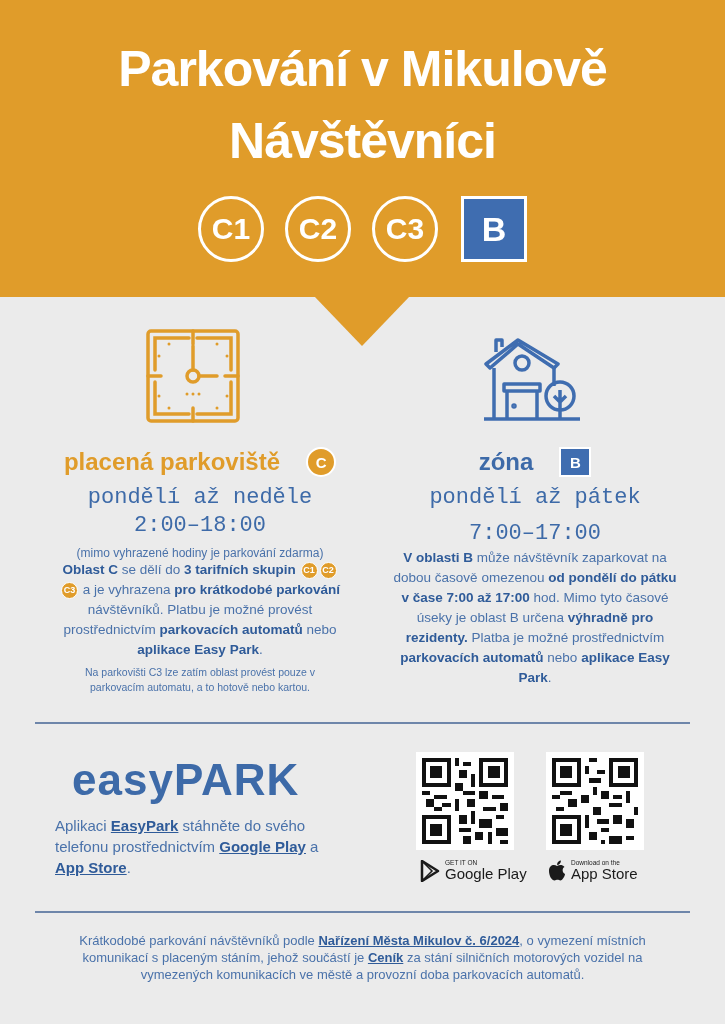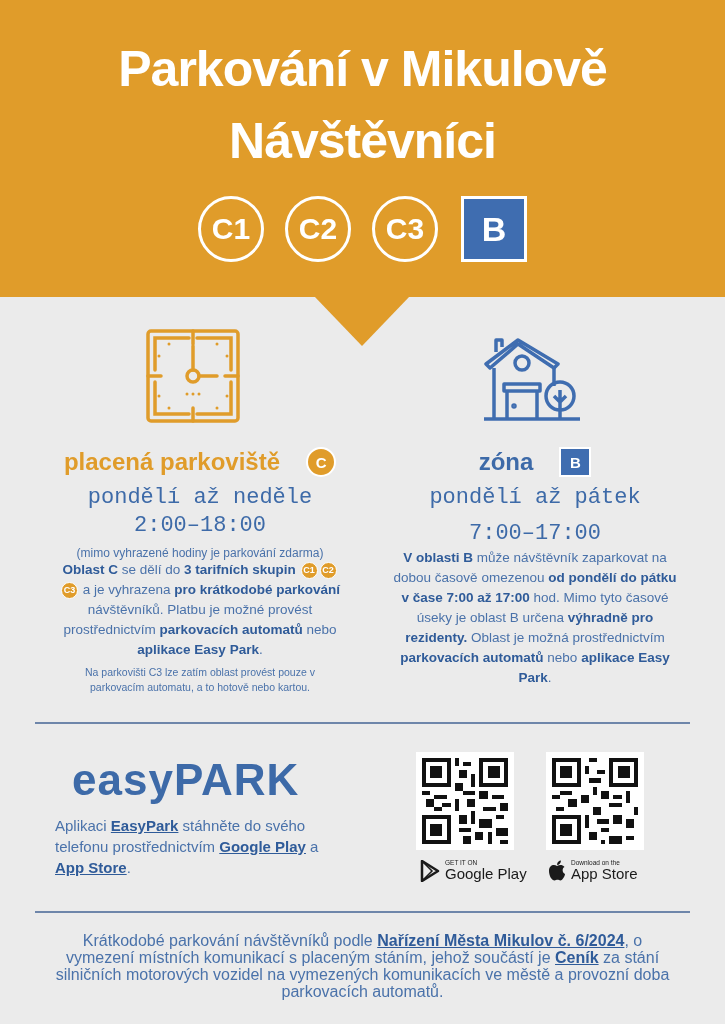--- a/index.html
+++ b/index.html
@@ -32,21 +32,21 @@
   .small { font-family:"Liberation Sans", sans-serif; font-size:10.5px; line-height:15px; margin-top:5px; color:#4a72aa; }
   .mini { display:inline-flex; width:17px; height:17px; border-radius:50%; background:#e09c2a; color:#fff; font-size:9px; font-weight:bold; align-items:center; justify-content:center; border:1px solid #fff; vertical-align:middle; margin:0 1px; }
   .sep { position:absolute; left:35px; width:655px; height:2px; background:#6e86aa; }
   .easylogo { position:absolute; left:72px; top:755px; font-family:"Liberation Sans", sans-serif; font-size:44px; font-weight:bold; color:#3d6aa8; letter-spacing:1px; }
   .apptext { position:absolute; left:55px; top:815px; width:290px; text-align:left; font-family:"Liberation Sans", sans-serif; font-size:15px; line-height:21px; color:#4a72aa; }
   .apptext a { color:#2f5b99; font-weight:bold; text-decoration:underline; }
   .qr { position:absolute; width:98px; height:98px; background:#fff; padding:6px; }
   .store { position:absolute; display:flex; align-items:center; gap:5px; color:#1a1a1a; font-family:"Liberation Sans", sans-serif; }
   .store .s1 { font-size:6.5px; line-height:7px; }
   .store .s2 { font-size:15px; line-height:16px; }
-  .footer { position:absolute; left:55px; top:932px; width:615px; text-align:center; font-family:"Liberation Sans", sans-serif; font-size:16px; line-height:17px; color:#4a72aa; }
+  .footer { position:absolute; left:55px; top:932px; width:615px; text-align:center; font-family:"Liberation Sans", sans-serif; font-size:13px; line-height:17px; color:#4a72aa; }
   .footer a { color:#2f5b99; font-weight:bold; text-decoration:underline; }
 </style>
 </head>
 <body>
 
 <div class="header">
   <div class="title t2">Návštěvníci</div>
   <div class="title t1">Parkování v Mikulově</div>
   <div class="zones">
     <div class="zc">C1</div>
@@ -112,21 +112,21 @@
 </div>
 
 <div class="col" style="left:375px;top:446px;width:320px;text-align:center;">
   <div class="coltitle">
     <span class="blue">zóna</span>
     <span class="bbadge">B</span>
   </div>
   <div class="days">pondělí až pátek</div>
   <div class="days" style="margin-top:8px">7:00–17:00</div>
   <div class="body" style="padding:0 16px;">
-    <b>V oblasti B</b><span> může návštěvník zaparkovat na dobou časově omezenou </span><b>od pondělí do pátku v čase 7:00 až 17:00</b><span> hod. Mimo tyto časové úseky je oblast B určena </span><b>výhradně pro rezidenty.</b><span> Oblast je možná prostřednictvím </span><b>parkovacích automatů</b><span> nebo </span><b>aplikace Easy Park</b><span>.</span>
+    <b>V oblasti B</b><span> může návštěvník zaparkovat na dobou časově omezenou </span><b>od pondělí do pátku v čase 7:00 až 17:00</b><span> hod. Mimo tyto časové úseky je oblast B určena </span><b>výhradně pro rezidenty.</b><span> Platba je možné prostřednictvím </span><b>parkovacích automatů</b><span> nebo </span><b>aplikace Easy Park</b><span>.</span>
   </div>
 </div>
 
 <div class="sep" style="top:722px"></div>
 
 <div class="easylogo">easyPARK</div>
 <div class="apptext">
   <span>Aplikaci </span><a>EasyPark</a><span> stáhněte do svého telefonu prostřednictvím </span><a>Google Play</a><span> a </span><a>App Store</a><span>.</span>
 </div>
 

